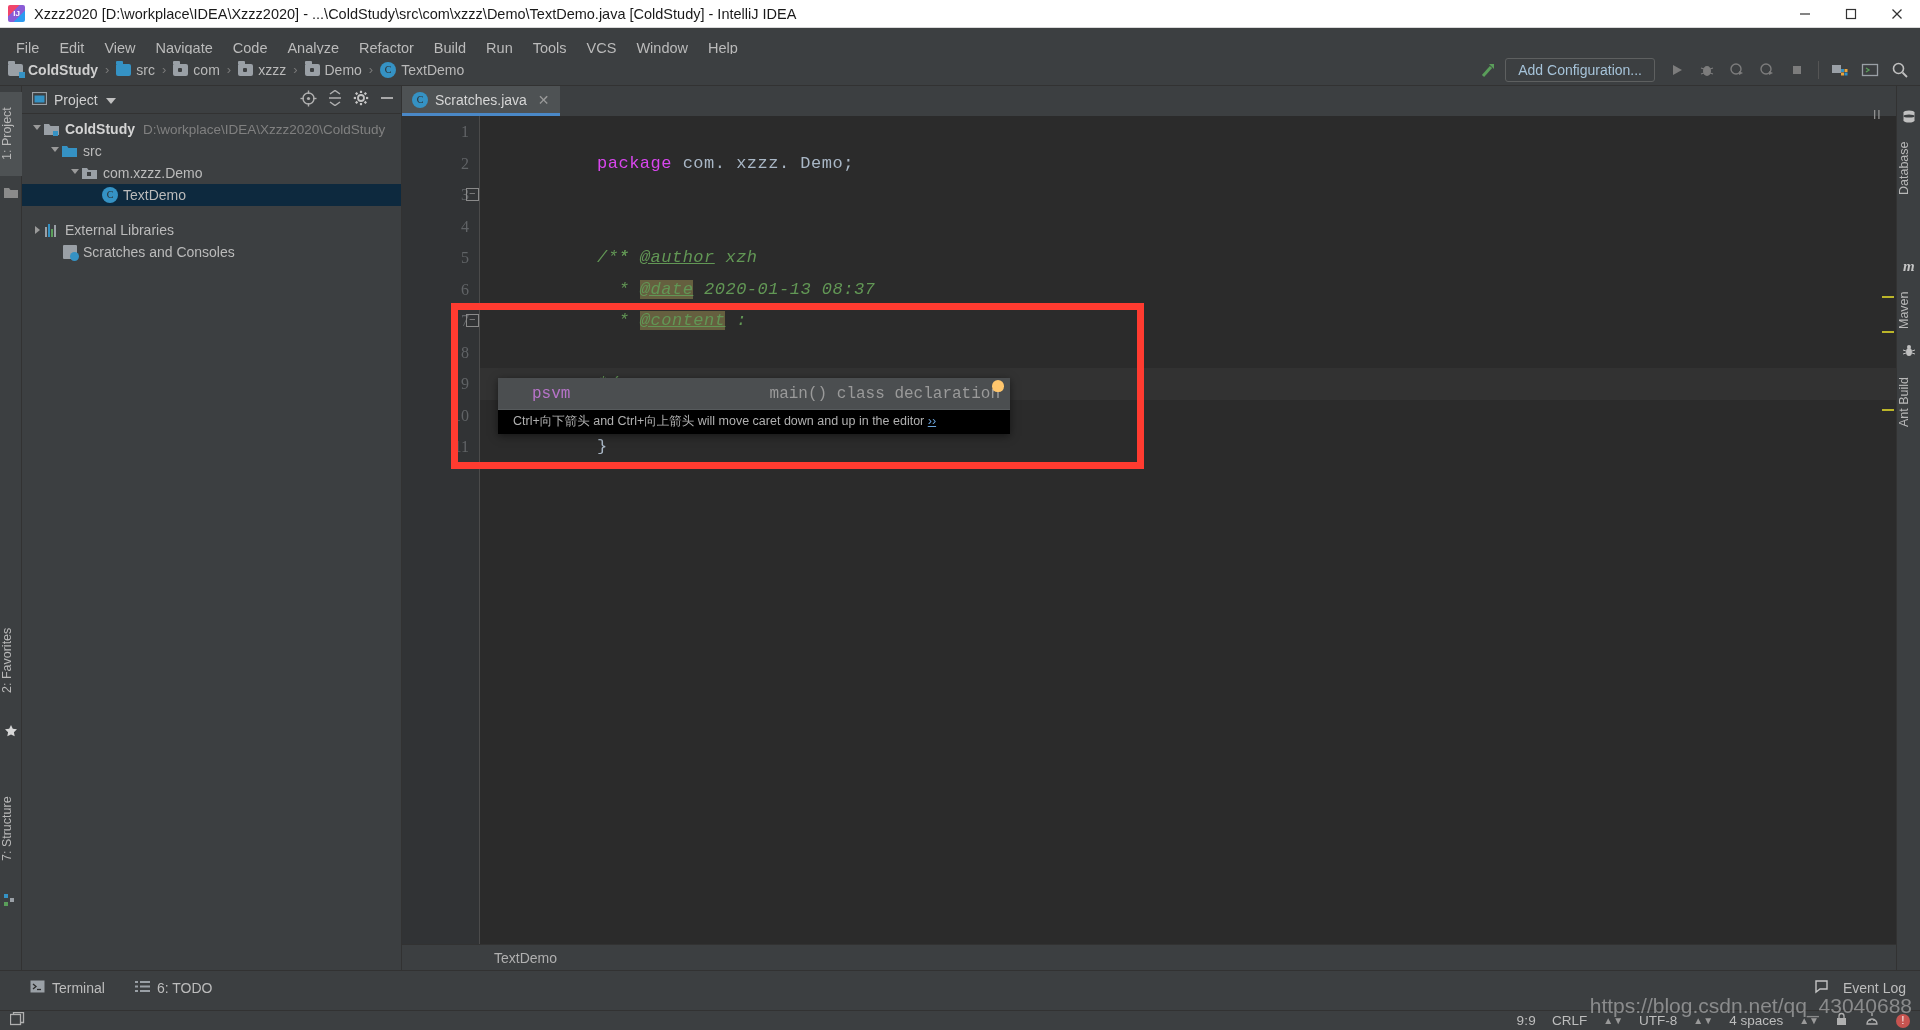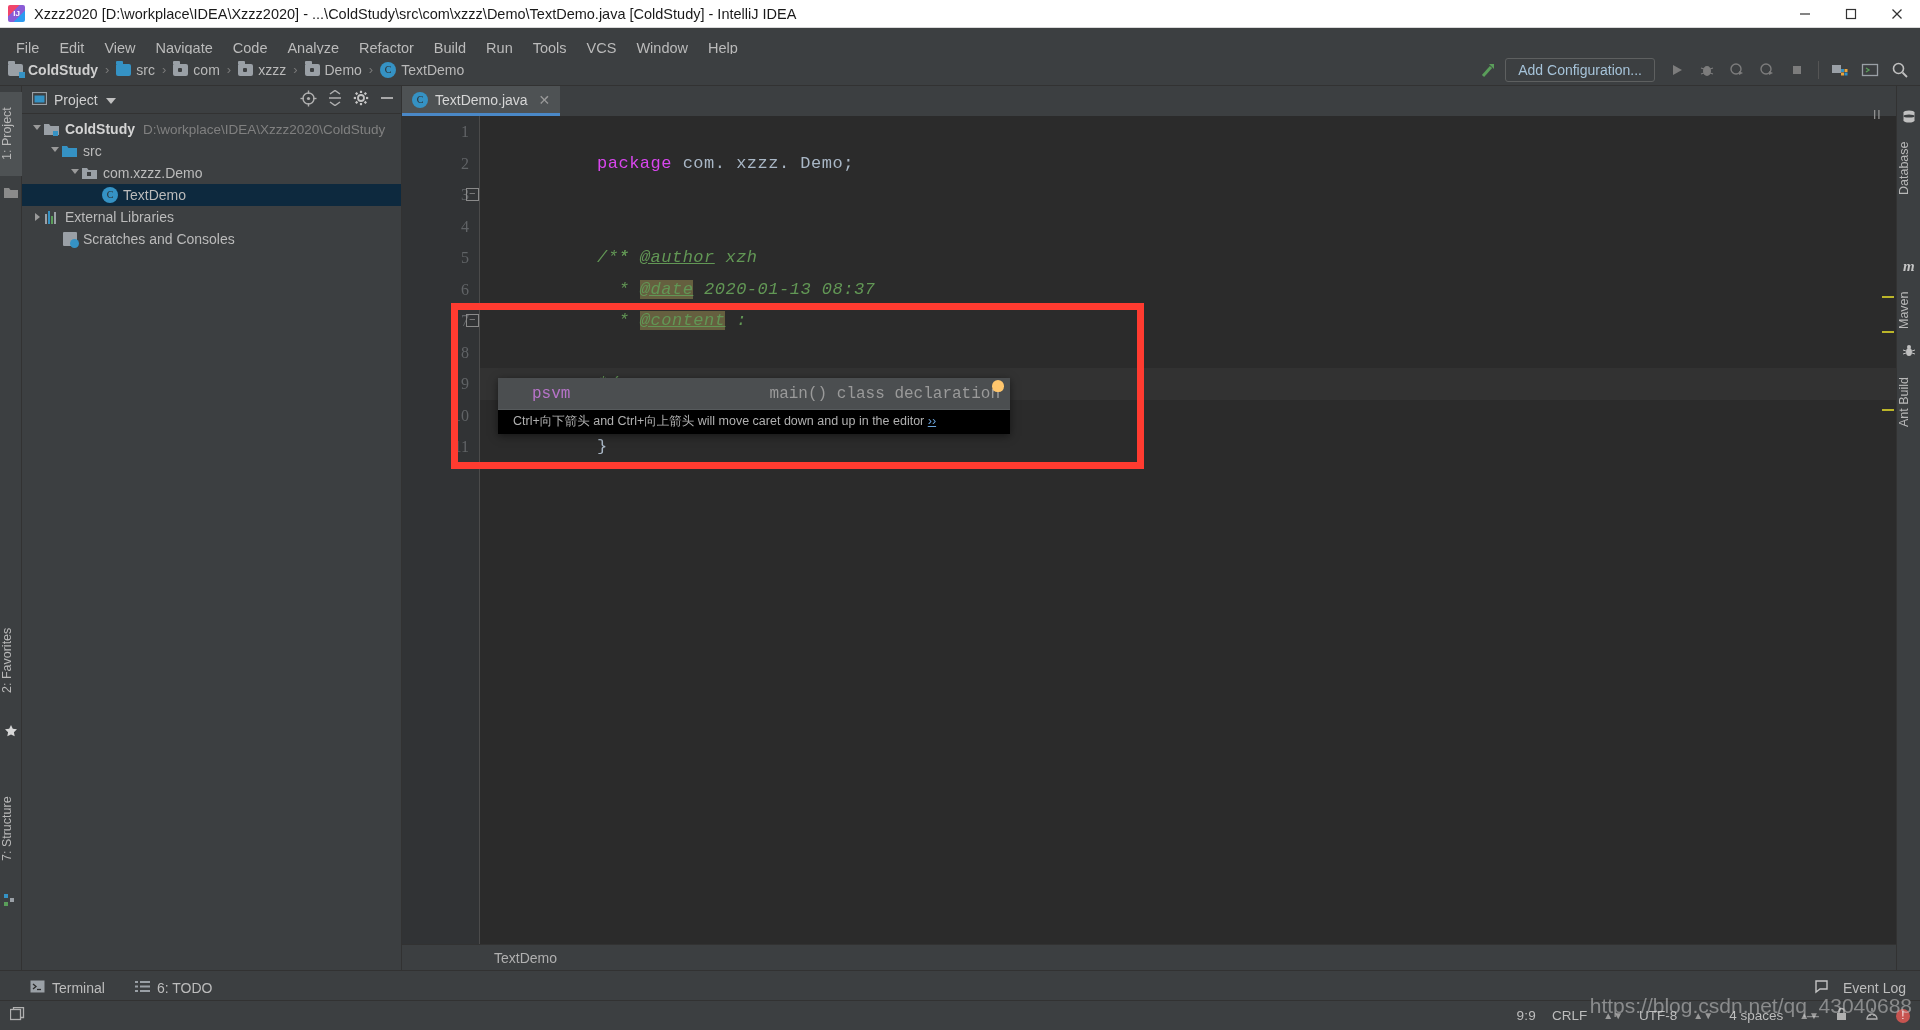--- a/index.html
+++ b/index.html
@@ -211,21 +211,21 @@
   
   .bottombar {
     position: absolute; left: 0; bottom: 26px; width: 1920px; height: 34px;
     background: #3c3f41; display: flex; align-items: center;
     border-top: 1px solid #323232; padding-left: 30px; gap: 30px;
   }
   .bb-item { display: flex; align-items: center; gap: 7px; font-size: 14px; color: #bdbdbd; }
   .bb-right { position: absolute; right: 14px; display: flex; align-items: center; gap: 14px; font-size: 14px; color: #bdbdbd;}
 
   .statusbar {
-    position: absolute; left: 0; bottom: 0; width: 1920px; height: 30px;
+    position: absolute; left: 0; bottom: 0; width: 1920px; height: 20px;
     background: #3c3f41; display: flex; align-items: center; border-top: 1px solid #323232;
   }
   .sb-left { margin-left: 10px; }
   .sb-right {
     position: absolute; right: 10px; display: flex; align-items: center; gap: 16px;
     font-size: 13.5px; color: #bdbdbd;
   }
   .sb-right .caretpos { letter-spacing: .3px; }
   .watermark {
     position: absolute; right: 8px; bottom: 12px; font-size: 21px;
@@ -493,21 +493,21 @@
 
       <div class="tree-row selected" style="padding-left:66px;">
         <span class="tw"></span>
         <span class="tree-ic">
             <span class="class-ic">C</span>
           </span>
         <span class="tree-lbl">TextDemo</span>
       </div>
 
 
-      <div class="tree-row" style="padding-left:8px;">
+      <div class="tree-row" style="padding-left:8px;margin-top:13px;">
         <span class="tw">
             <span class="tri"></span>
           </span>
         <span class="tree-ic">
           <span class="lib-ic">
             <i style="height:10px;background:#9aa0a6;"></i>
             <i style="height:13px;background:#3592c4;"></i>
             <i style="height:8px;background:#5a9e5a;"></i>
             <i style="height:12px;background:#9aa0a6;"></i>
           </span>
@@ -522,21 +522,21 @@
           </span>
         <span class="tree-lbl">Scratches and Consoles</span>
       </div>
     </div>
   </div>
 
   <div class="editor-wrap">
     <div class="tabbar">
       <div class="etab">
         <span class="class-ic">C</span>
-        <span>TextDemo.java</span>
+        <span>Scratches.java</span>
         <span class="x">✕</span>
       </div>
     </div>
 
     <div class="code-area">
       <div class="gutter">
         <div class="gline">1</div>
         <div class="gline">2</div>
         <div class="gline">3</div>
         <div class="gline">4</div>

